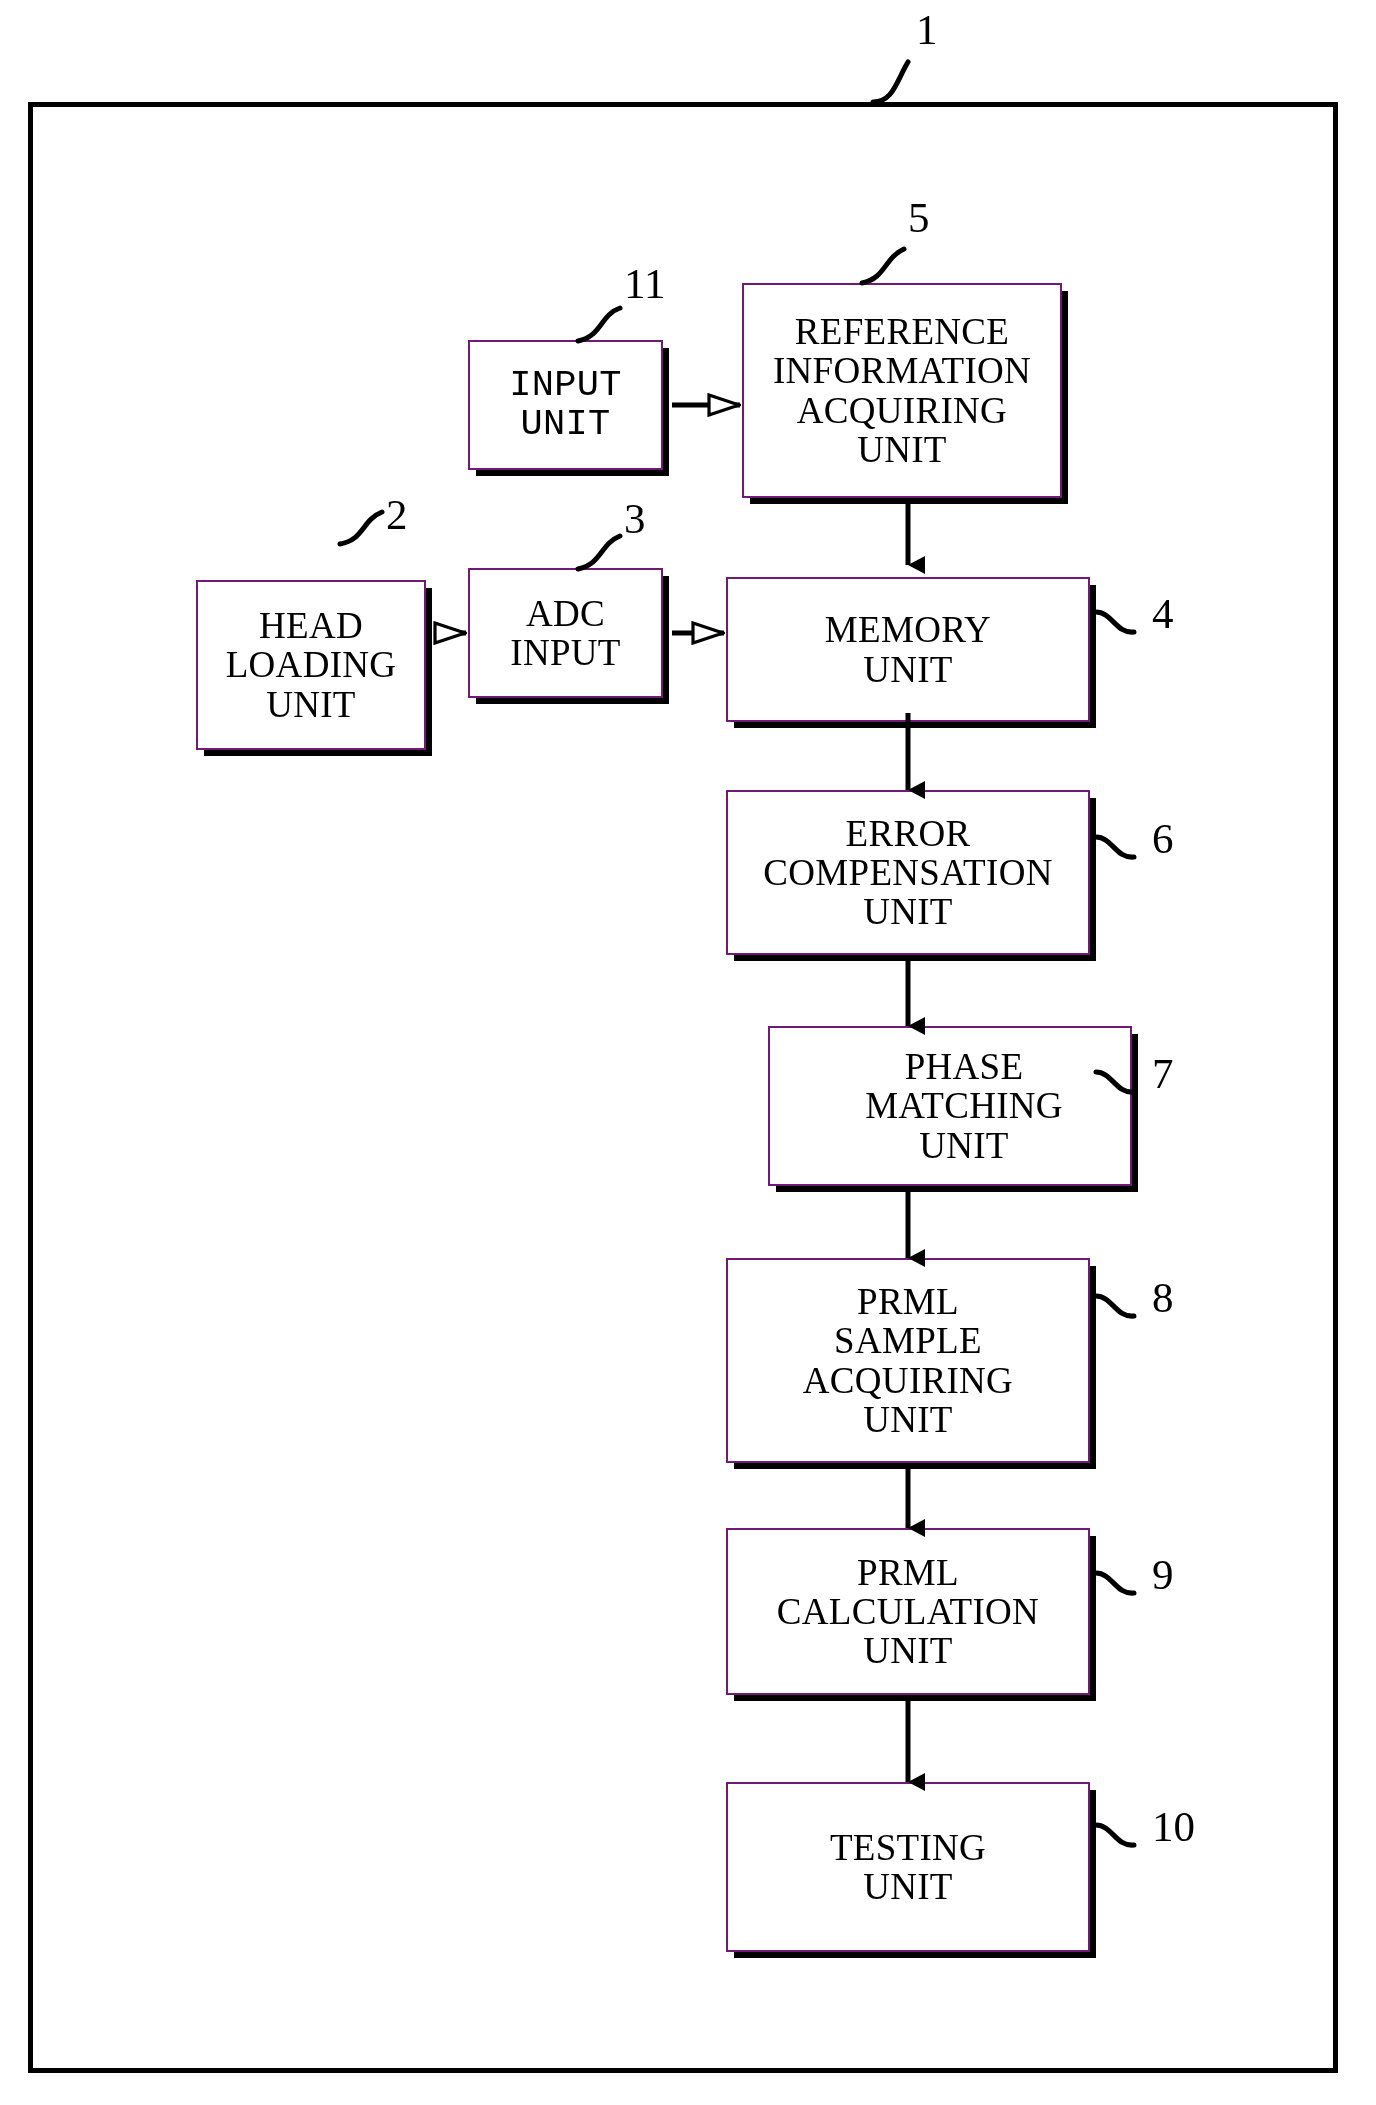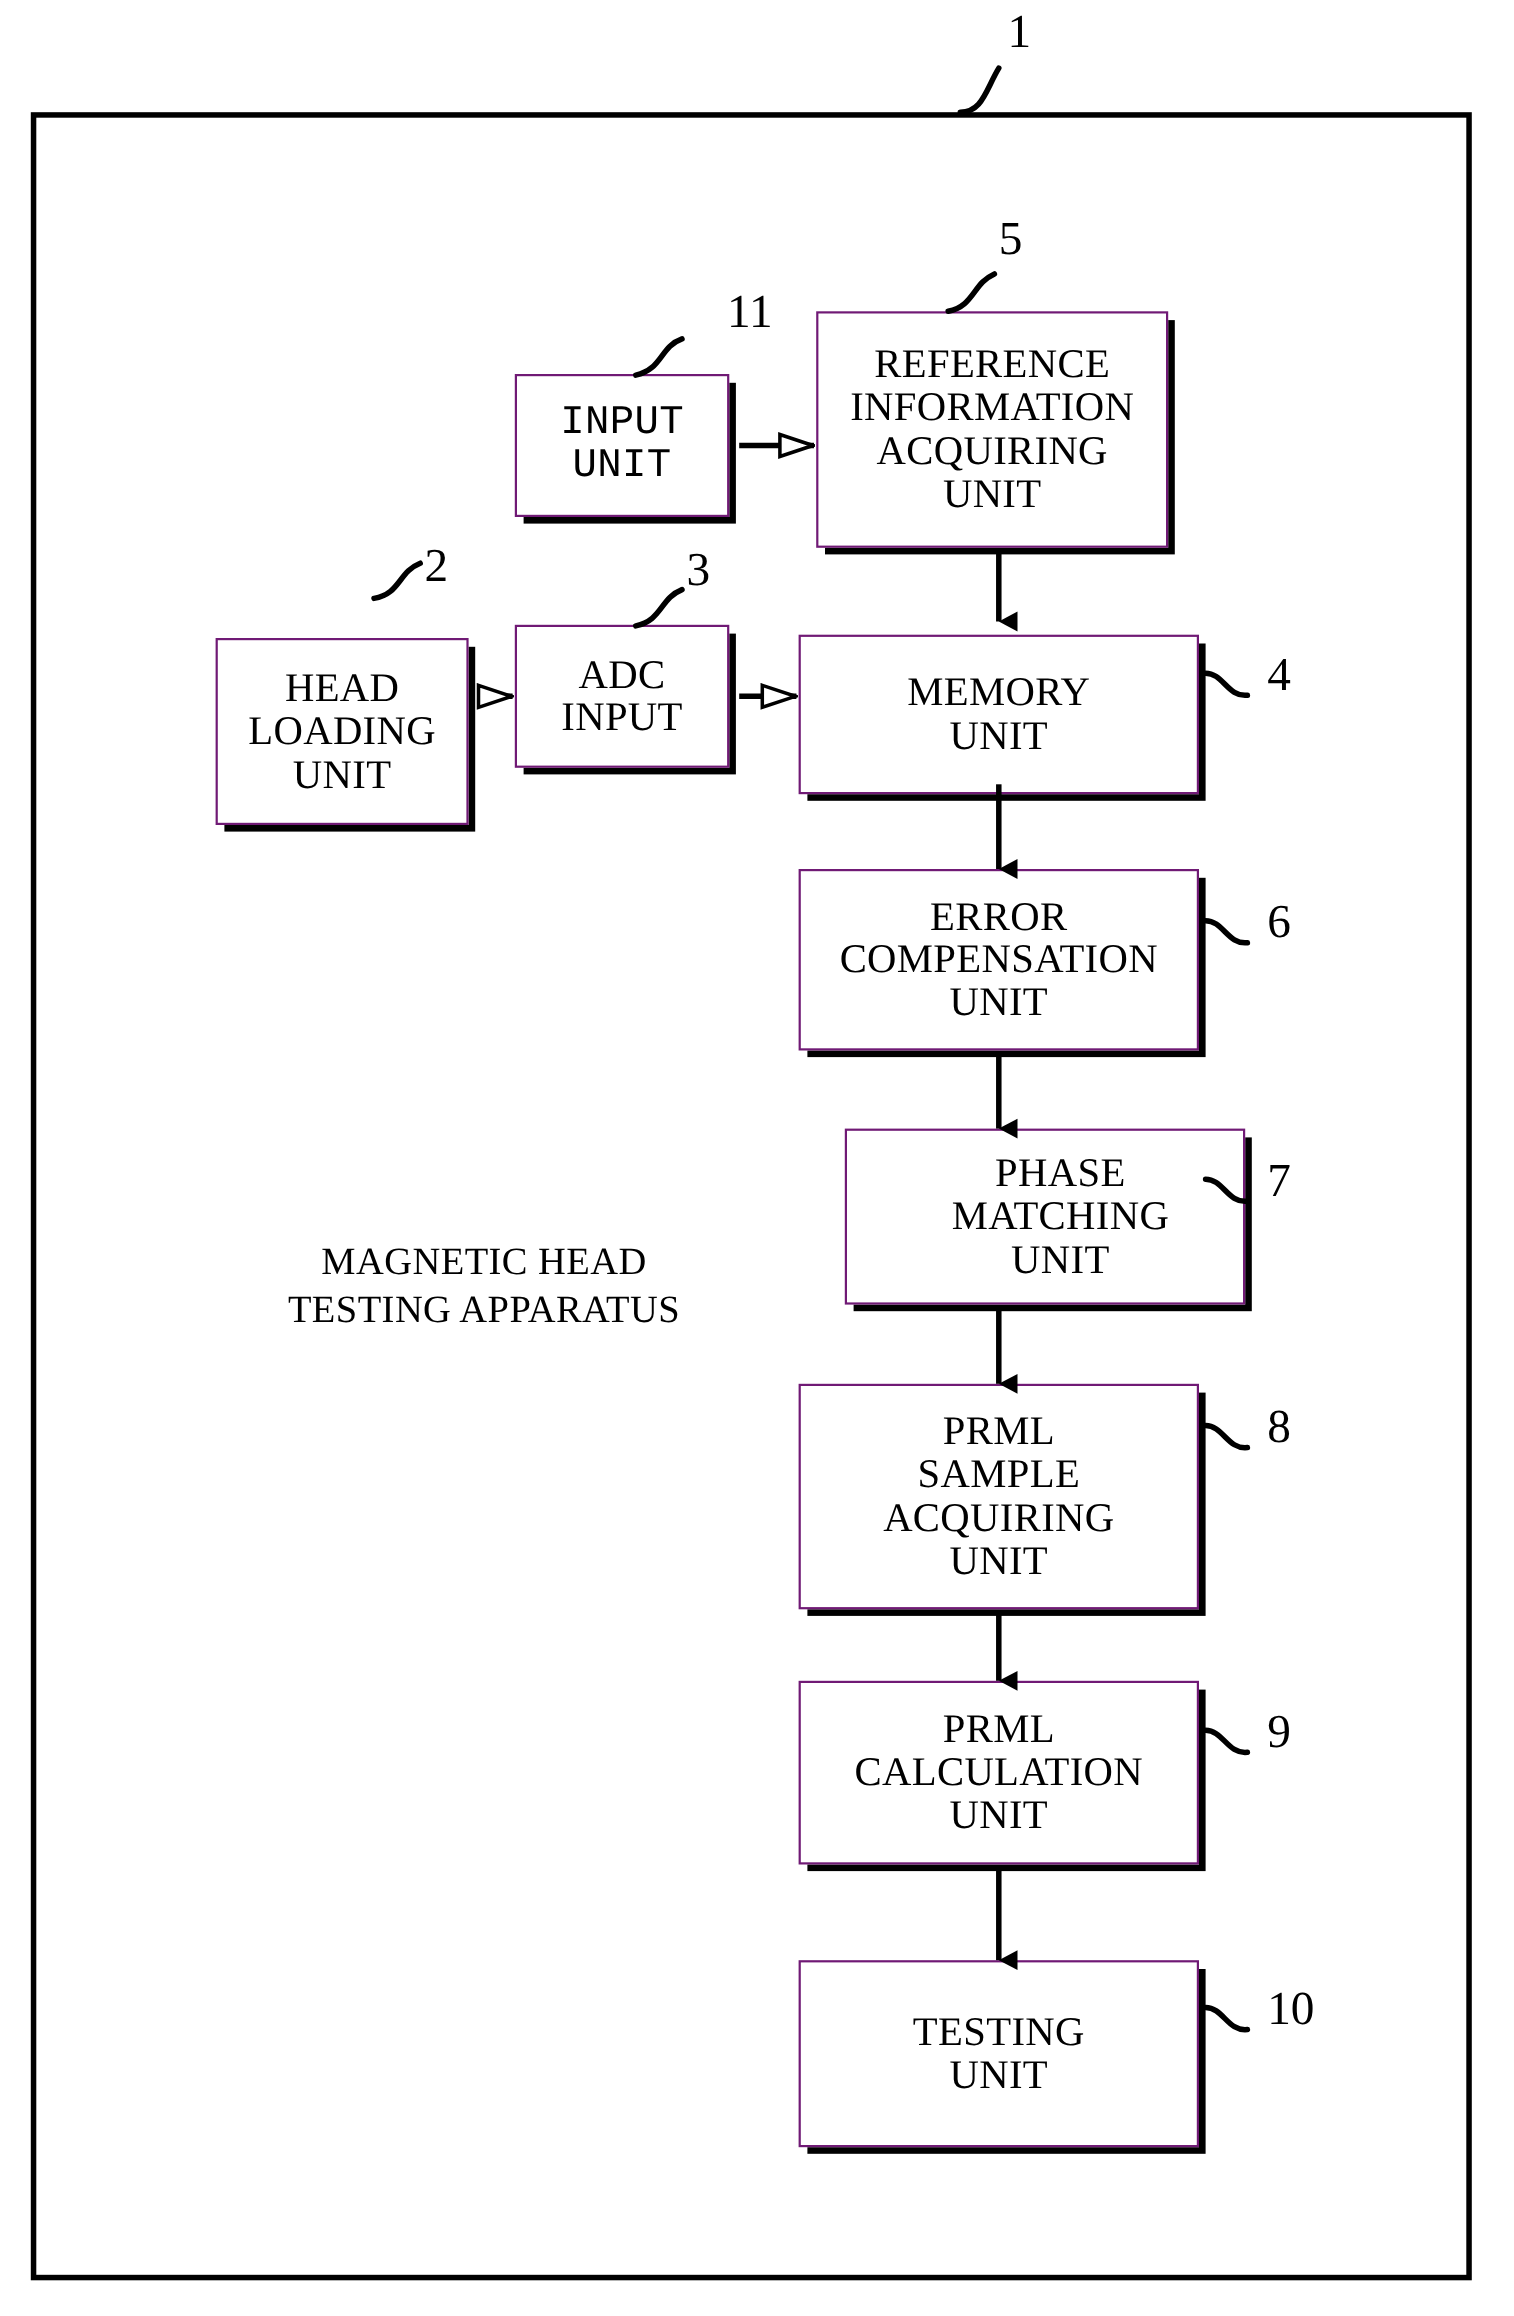--- a/index.html
+++ b/index.html
@@ -76,28 +76,26 @@
 </style>
 </head>
 <body>
 
 <div id="page">
 
   <div id="outer-frame"></div>
 
   <div class="ref-num" id="ref-1" style="left:916px; top:8px;">1</div>
 
-  <div id="apparatus-caption" style="left:240px; top:1125px; width:400px;">MAGNETIC HEAD
-TESTING APPARATUS</div>
 
   <div class="block" id="blk-input-unit" style="left:468px; top:340px; width:195px; height:130px; font-size:37px;font-family:Liberation Mono, monospace;">
     <span class="label">INPUT
 UNIT</span>
   </div>
-  <div class="ref-num" style="left:624px; top:262px;margin-left:37px;">11</div>
+  <div class="ref-num" style="left:624px; top:262px;">11</div>
 
   <div class="block" id="blk-reference-info" style="left:742px; top:283px; width:320px; height:215px; font-size:37px;">
     <span class="label">REFERENCE
 INFORMATION
 ACQUIRING
 UNIT</span>
   </div>
   <div class="ref-num" style="left:908px; top:196px;">5</div>
 
   <div class="block" id="blk-head-loading" style="left:196px; top:543px; width:230px; height:170px; font-size:37px;margin-top:37px;">

